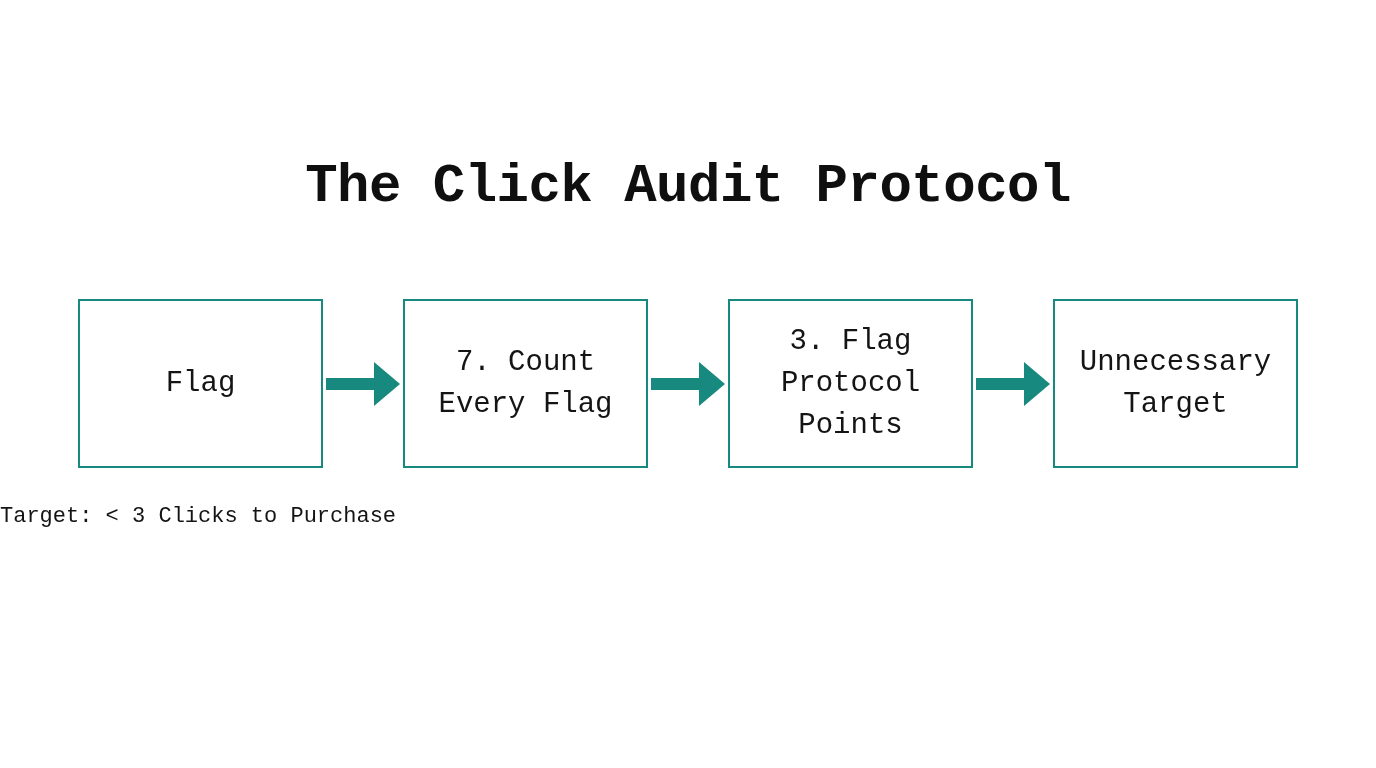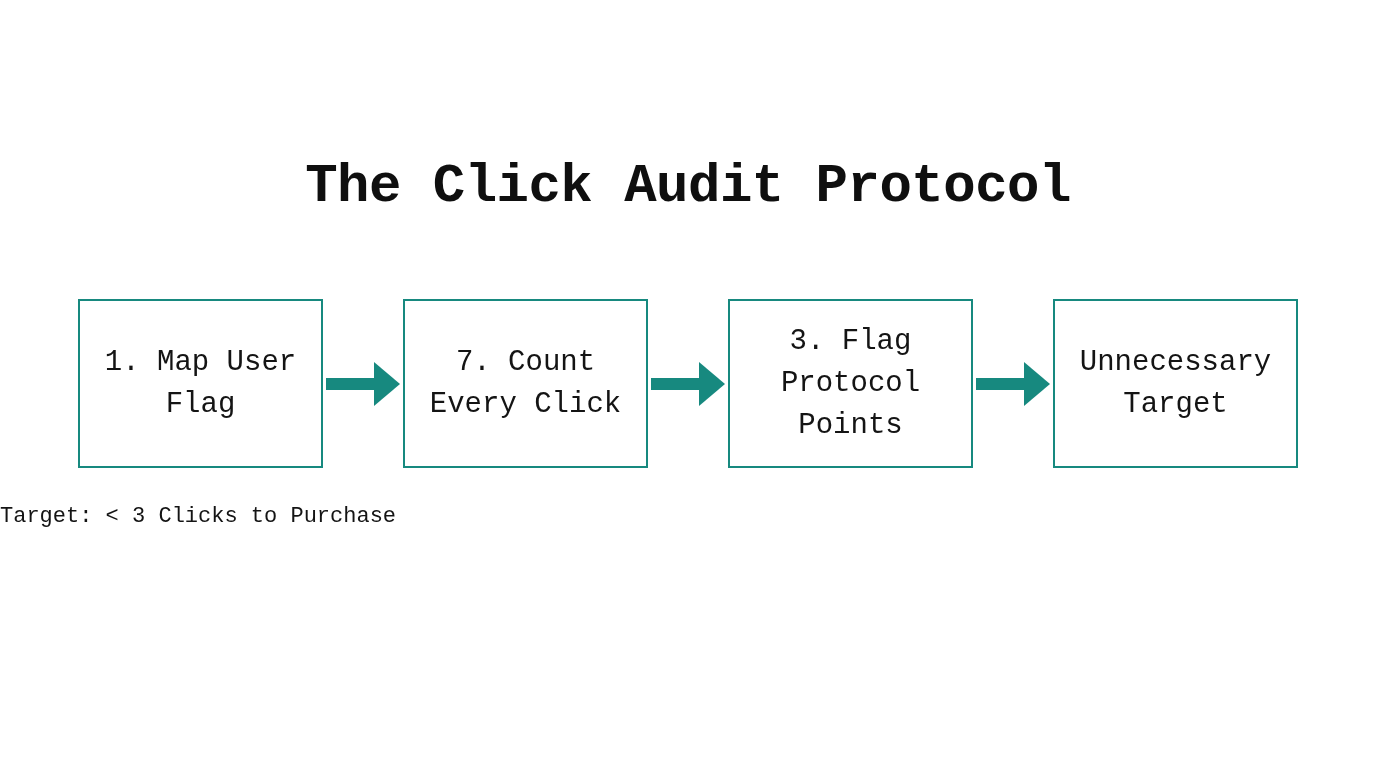--- a/index.html
+++ b/index.html
@@ -77,32 +77,31 @@
   }
 </style>
 </head>
 <body>
 
 <div class="canvas">
   <div class="title">The Click Audit Protocol</div>
 
   <div class="flow-row">
       <div class="step-box" aria-label="1. Map User Path">
-        <div class="step-line">1. Map User</div>
         <div class="step-line">Flag</div>
       </div>
   <div class="arrow-cell">
     <svg width="74" height="44" viewBox="0 0 74 44" aria-hidden="true">
       <rect x="0" y="16" width="50" height="12" class="arrow-fill" fill="#17897F"></rect>
       <polygon points="48,0 74,22 48,44" class="arrow-fill" fill="#17897F"></polygon>
     </svg>
   </div>
 <div class="step-box" aria-label="2. Count Every Click">
         <div class="step-line">7. Count</div>
-        <div class="step-line">Every Click</div>
+        <div class="step-line">Every Flag</div>
       </div>
   <div class="arrow-cell">
     <svg width="74" height="44" viewBox="0 0 74 44" aria-hidden="true">
       <rect x="0" y="16" width="50" height="12" class="arrow-fill" fill="#17897F"></rect>
       <polygon points="48,0 74,22 48,44" class="arrow-fill" fill="#17897F"></polygon>
     </svg>
   </div>
 <div class="step-box" aria-label="3. Flag Friction Points">
         <div class="step-line">3. Flag</div>
         <div class="step-line">Protocol</div>

